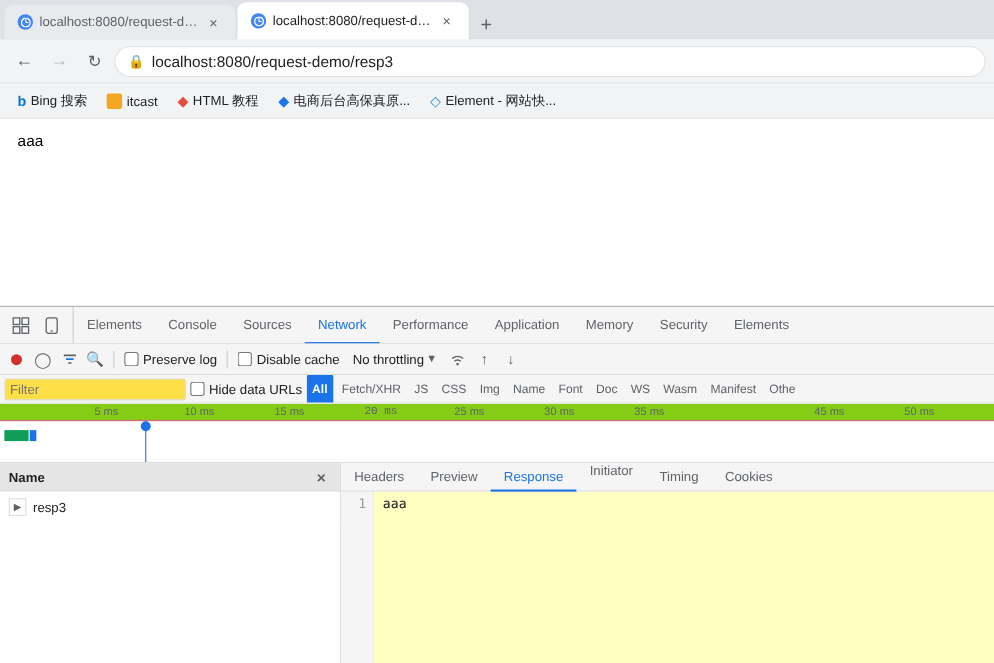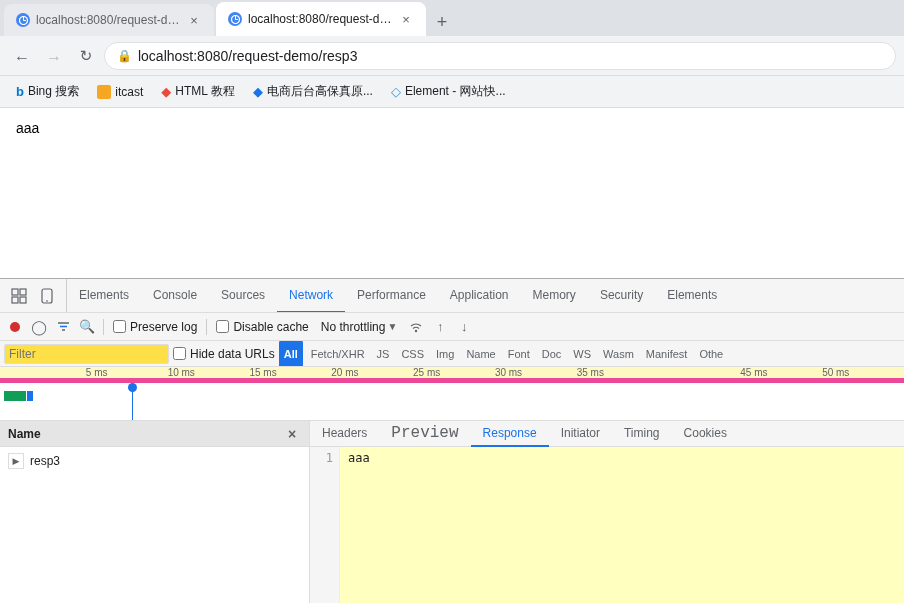--- a/index.html
+++ b/index.html
@@ -176,26 +176,26 @@
     <span style="padding:1px 4px;font-size:11px;cursor:pointer;color:#5f6368;white-space:nowrap;">Font</span>
     <span style="padding:1px 4px;font-size:11px;cursor:pointer;color:#5f6368;white-space:nowrap;">Doc</span>
     <span style="padding:1px 4px;font-size:11px;cursor:pointer;color:#5f6368;white-space:nowrap;">WS</span>
     <span style="padding:1px 4px;font-size:11px;cursor:pointer;color:#5f6368;white-space:nowrap;">Wasm</span>
     <span style="padding:1px 4px;font-size:11px;cursor:pointer;color:#5f6368;white-space:nowrap;">Manifest</span>
     <span style="padding:1px 4px;font-size:11px;cursor:pointer;color:#5f6368;white-space:nowrap;">Othe</span>
   </div>
 
   <div style="height:54px;background:#fff;border-bottom:1px solid #ddd;position:relative;overflow:hidden;">
 
-    <div style="display:flex;height:16px;background:#fef9c3;border-bottom:5px solid #ec4899;align-items:center;">
+    <div style="display:flex;height:16px;background:#84cc16;border-bottom:1px solid #ec4899;align-items:center;">
       <div style="flex:1;font-size:10px;color:#5f6368;padding-left:4px;"></div>
       <div style="flex:1;font-size:10px;color:#5f6368;text-align:left;">5 ms</div>
       <div style="flex:1;font-size:10px;color:#5f6368;text-align:left;">10 ms</div>
       <div style="flex:1;font-size:10px;color:#5f6368;text-align:left;">15 ms</div>
-      <div style="flex:1;font-size:10px;color:#5f6368;text-align:left;">20 ms</div>
+      <div style="flex:1;font-size:10px;color:#5f6368;text-align:left;font-family:Liberation Mono, monospace;">20 ms</div>
       <div style="flex:1;font-size:10px;color:#5f6368;text-align:left;">25 ms</div>
       <div style="flex:1;font-size:10px;color:#5f6368;text-align:left;">30 ms</div>
       <div style="flex:1;font-size:10px;color:#5f6368;text-align:left;">35 ms</div>
       <div style="flex:1;font-size:10px;color:#5f6368;text-align:left;margin-top:40px;">40 ms</div>
       <div style="flex:1;font-size:10px;color:#5f6368;text-align:left;">45 ms</div>
       <div style="flex:1;font-size:10px;color:#5f6368;text-align:left;">50 ms</div>
     </div>
 
     <div style="height:38px;position:relative;background:#fff;">
       <div style="position:absolute;left:4px;top:8px;display:flex;height:10px;">
@@ -219,27 +219,27 @@
         <span>resp3</span>
       </div>
     </div>
 
     <div style="flex:1;background:#fff;display:flex;flex-direction:column;overflow:hidden;">
 
       <div style="display:flex;height:26px;background:#f5f5f5;border-bottom:1px solid #ddd;">
         <div style="padding:0 12px;height:26px;display:flex;align-items:center;font-size:12px;color:#5f6368;cursor:pointer;border-bottom:2px solid transparent;">
           <span>Headers</span>
         </div>
-        <div style="padding:0 12px;height:26px;display:flex;align-items:center;font-size:16px;color:#5f6368;cursor:pointer;border-bottom:2px solid transparent;font-family:Liberation Mono, monospace;">
+        <div style="padding:0 12px;height:26px;display:flex;align-items:center;font-size:12px;color:#5f6368;cursor:pointer;border-bottom:2px solid transparent;">
           <span>Preview</span>
         </div>
         <div style="padding:0 12px;height:26px;display:flex;align-items:center;font-size:12px;color:#1a73e8;cursor:pointer;border-bottom:2px solid #1a73e8;">
           <span>Response</span>
         </div>
-        <div style="padding:0 12px;height:26px;display:flex;align-items:center;font-size:12px;color:#5f6368;cursor:pointer;border-bottom:2px solid transparent;">
+        <div style="padding:0 12px;height:26px;display:flex;align-items:flex-start;font-size:12px;color:#5f6368;cursor:pointer;border-bottom:2px solid transparent;">
           <span>Initiator</span>
         </div>
         <div style="padding:0 12px;height:26px;display:flex;align-items:center;font-size:12px;color:#5f6368;cursor:pointer;border-bottom:2px solid transparent;">
           <span>Timing</span>
         </div>
         <div style="padding:0 12px;height:26px;display:flex;align-items:center;font-size:12px;color:#5f6368;cursor:pointer;border-bottom:2px solid transparent;">
           <span>Cookies</span>
         </div>
       </div>
 

